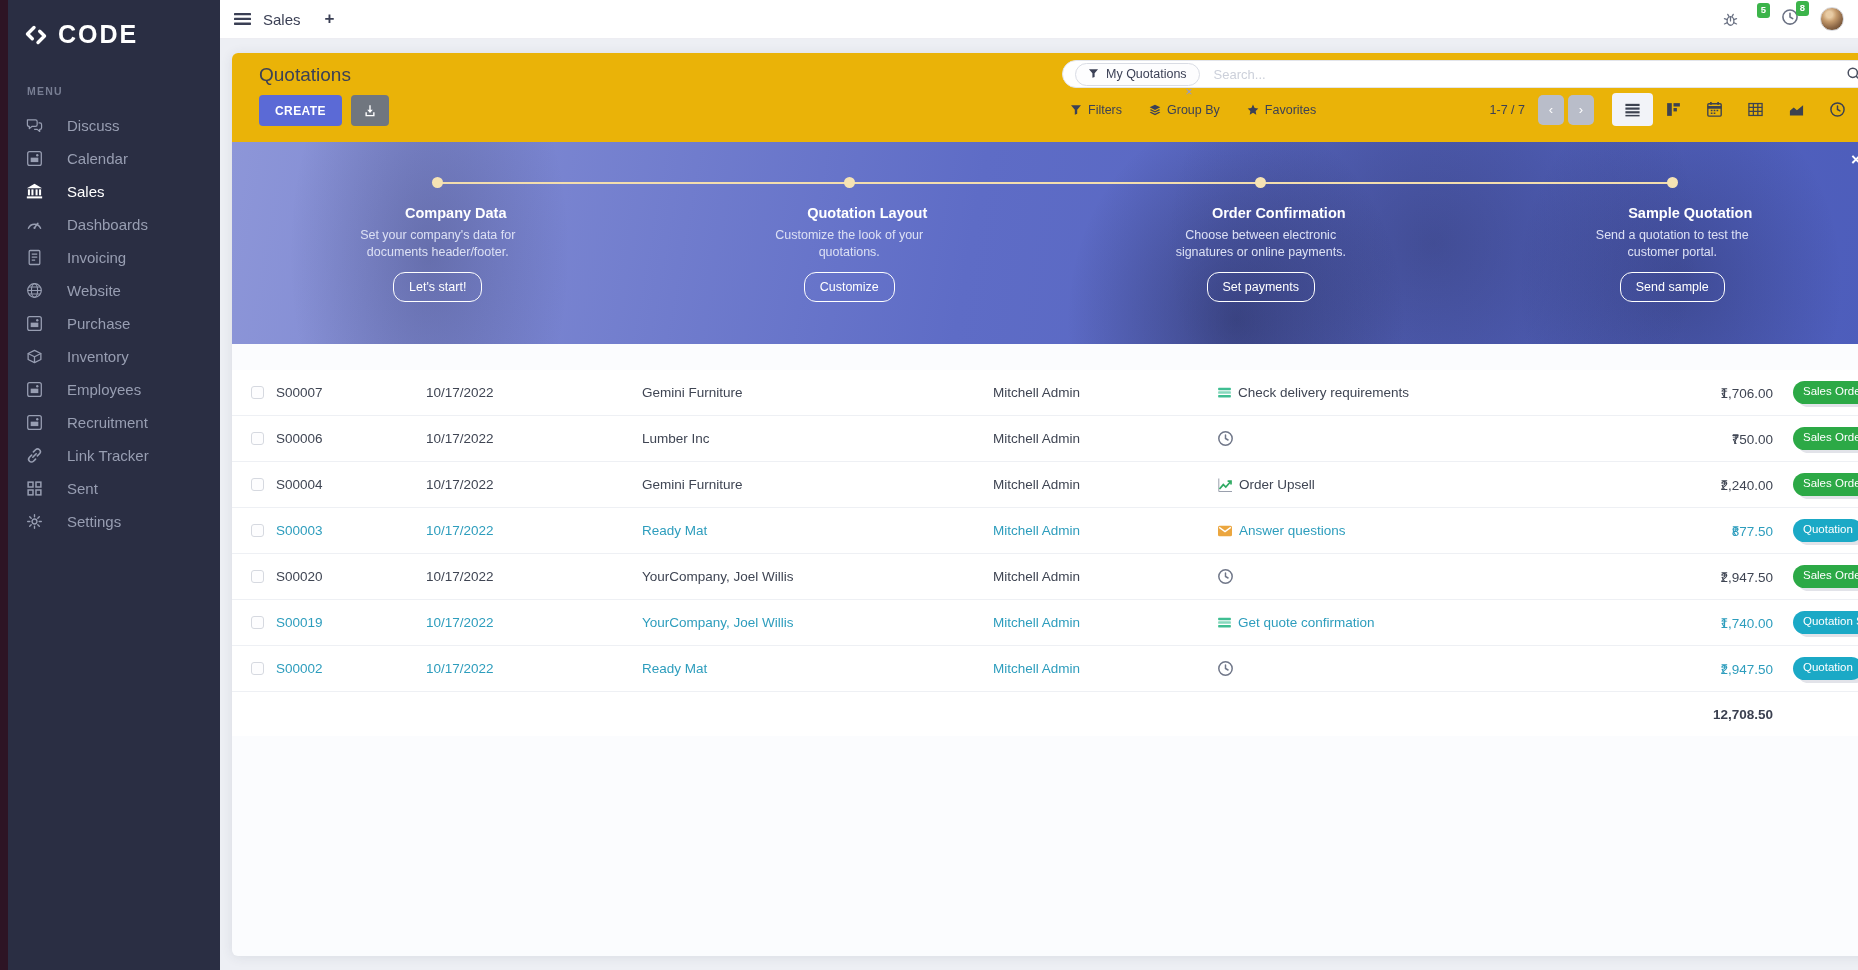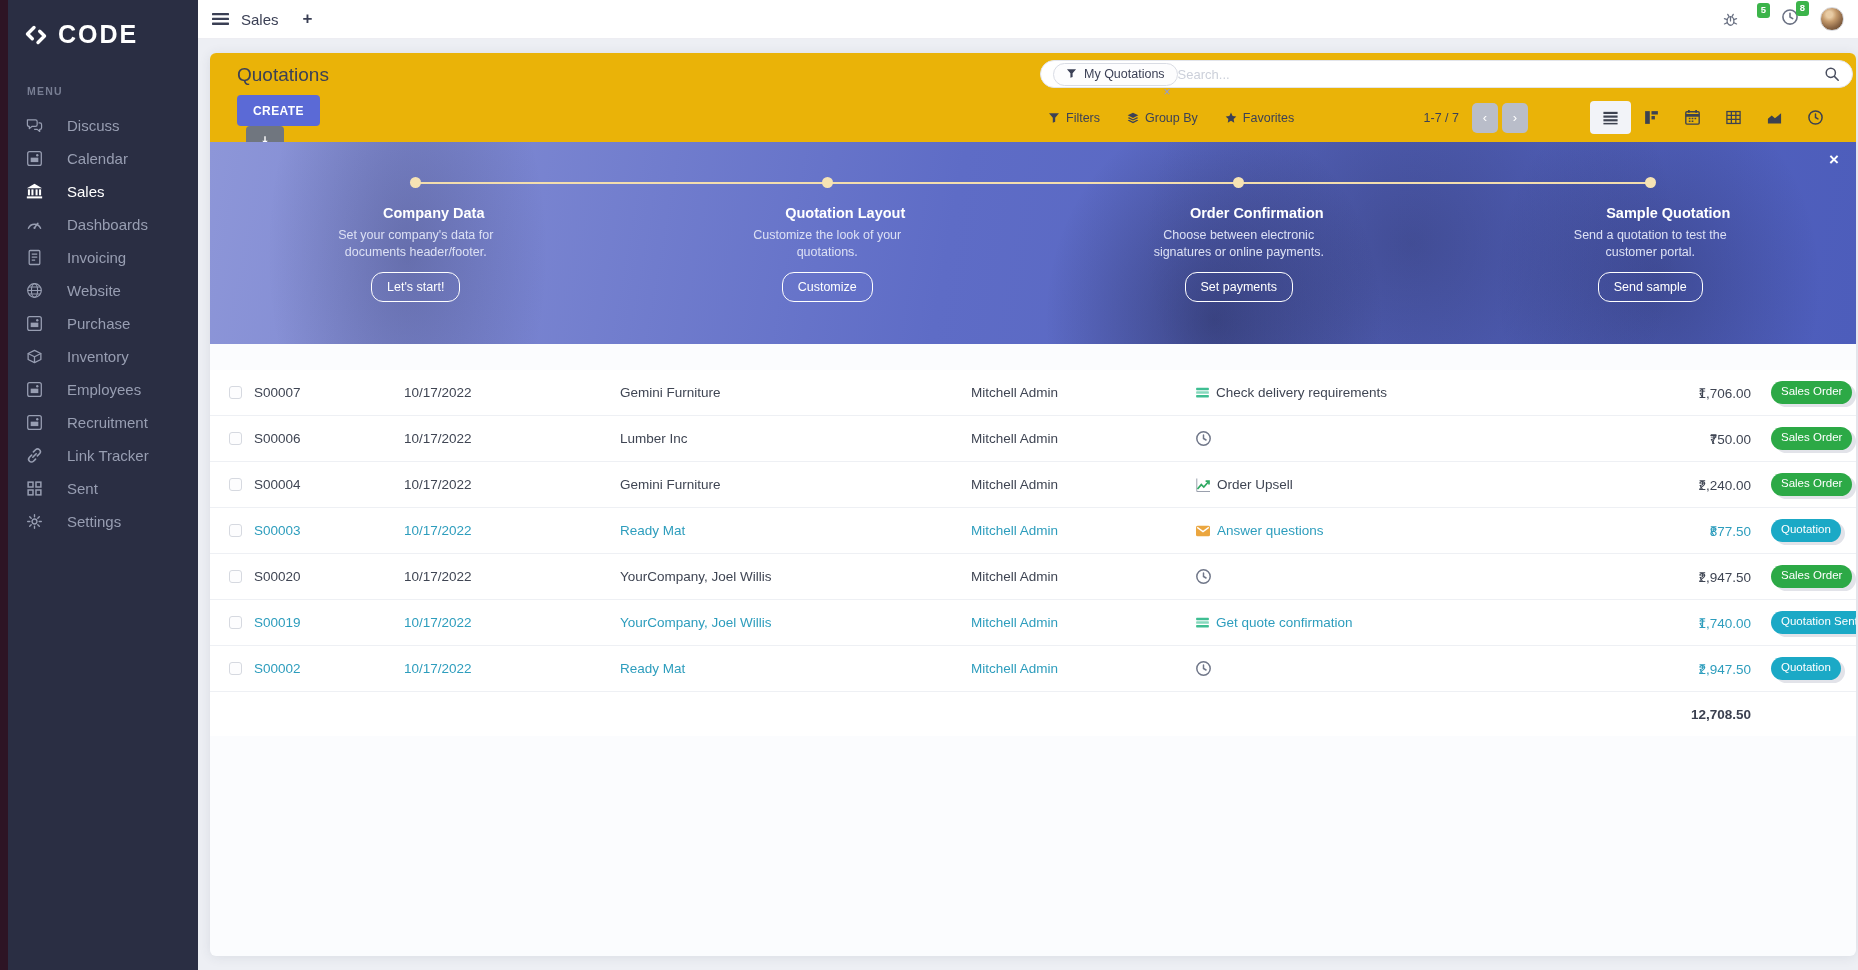--- a/index.html
+++ b/index.html
@@ -5,21 +5,21 @@
   * { box-sizing: border-box; margin: 0; padding: 0; }
   html,body { width:1858px; height:970px; overflow:hidden; }
   body { font-family:"Liberation Sans", sans-serif; background:#edeff4; color:#3f4553; }
   svg { display:block; }
   .ic { display:inline-flex; align-items:center; justify-content:center; }
 
   .app { display:flex; width:100%; height:100%; }
   .strip { width:8px; background:#2d1424; flex:none; }
 
   
-  .sidebar { width:190px; flex:none; background:#2a2e43; display:flex; flex-direction:column; }
+  .sidebar { width:212px; flex:none; background:#2a2e43; display:flex; flex-direction:column; }
   .logo { display:flex; align-items:center; gap:9px; padding:20px 0 0 15px; color:#fff; cursor:pointer; }
   .logo-text { font-size:25px; font-weight:bold; letter-spacing:2px; }
   .menu-label { padding:36px 0 12px 19px; font-size:10.5px; letter-spacing:1.2px; color:#787e93; font-weight:bold; }
   .side-item { display:flex; align-items:center; gap:24px; height:33px; padding-left:18px; color:#989eb2; font-size:15px; cursor:pointer; }
   .side-item.active { color:#fff; }
   .side-item .ic svg { width:17px; height:17px; }
 
   
   .main { flex:1; display:flex; flex-direction:column; min-width:0; }
   .topbar { height:39px; background:#fff; border-bottom:1px solid #ededf2; display:flex; align-items:center; padding:0 14px; flex:none; }
@@ -32,37 +32,37 @@
   .avatar { width:24px; height:24px; border-radius:50%; cursor:pointer;
             background:radial-gradient(circle at 38% 30%, #e8cba4 0 15%, #c49a6c 35%, #8a6545 65%, #53381f); border:1px solid #d8dae0; }
 
   
   .work { flex:1; position:relative; }
   .panel { position:absolute; left:12px; top:14px; width:1646px; bottom:14px; background:#fbfcfe;
            border-radius:6px; box-shadow:0 1px 12px rgba(50,55,80,.10); overflow:hidden; }
 
   .panel-head { position:relative; height:89px; background:#eab308; }
   .cp-title { position:absolute; left:27px; top:11px; font-size:19px; color:#3c4156; }
-  .cp-buttons { position:absolute; left:27px; top:42px; display:flex;flex-direction:column; }
+  .cp-buttons { position:absolute; left:27px; top:42px; display:flex; }
   .btn-create { background:#5b6ad6; color:#fff; font-size:12px; letter-spacing:.4px; padding:0 16px; height:31px;
                 border:none; border-radius:4px; font-weight:bold; cursor:pointer; font-family:inherit; }
   .btn-export { width:38px; height:31px; margin-left:9px; background:#70767f; border:none; border-radius:4px;
                 color:#fff; display:flex; align-items:center; justify-content:center; cursor:pointer; }
 
   .searchbar { position:absolute; left:830px; right:3px; top:7px; height:28px; border:1px solid #e3e5eb;
                border-radius:14px; background:#fff; display:flex; align-items:center; padding:0 12px; }
   .facet { position:relative; display:flex; align-items:center; gap:7px; border:1px solid #d9dce4; border-radius:12px;
            padding:3px 12px 4px; color:#3c4156; font-size:12.5px; background:#fdfdfe; white-space:nowrap; cursor:pointer; }
   .facet .ic svg { width:11px; height:11px; }
   .facet-x { position:absolute; right:6px; top:100%; margin-top:1px; color:#8b97e0; font-size:12px; line-height:1; cursor:pointer; }
-  .search-input { flex:1; margin-left:0; border:none; outline:none; font-size:13px; color:#3c4156; font-family:inherit; background:transparent; }
+  .search-input { flex:1; margin-left:14px; border:none; outline:none; font-size:13px; color:#3c4156; font-family:inherit; background:transparent; }
   .search-input::placeholder { color:#ccd0da; }
   .search-mag { color:#4a4f60; cursor:pointer; }
 
-  .cp-controls { position:absolute; left:838px; top:48px; right:20px; display:flex; align-items:center;gap:44px; }
+  .cp-controls { position:absolute; left:838px; top:40px; right:20px; display:flex; align-items:center; }
   .fbtn { display:flex; align-items:center; gap:6px; font-size:12.5px; color:#3c4156; margin-right:27px; cursor:pointer; white-space:nowrap; }
   .fbtn .ic svg { width:12px; height:12px; }
   .pager { margin-left:auto; display:flex; align-items:center; gap:4px; }
   .pager-label { font-size:12.5px; color:#3c4156; margin-right:9px; white-space:nowrap; }
   .pg-btn { width:26px; height:30px; background:#b9bdc9; border:none; border-radius:5px; color:#fff; font-size:13px;
             display:flex; align-items:center; justify-content:center; cursor:pointer; font-family:inherit; }
   .views { display:flex; margin-left:18px; }
   .vbtn { width:41px; height:33px; display:flex; align-items:center; justify-content:center; color:#3d4250;
           background:transparent; border:none; border-radius:4px; cursor:pointer; }
   .vbtn.active { background:#f2f3f8; }

